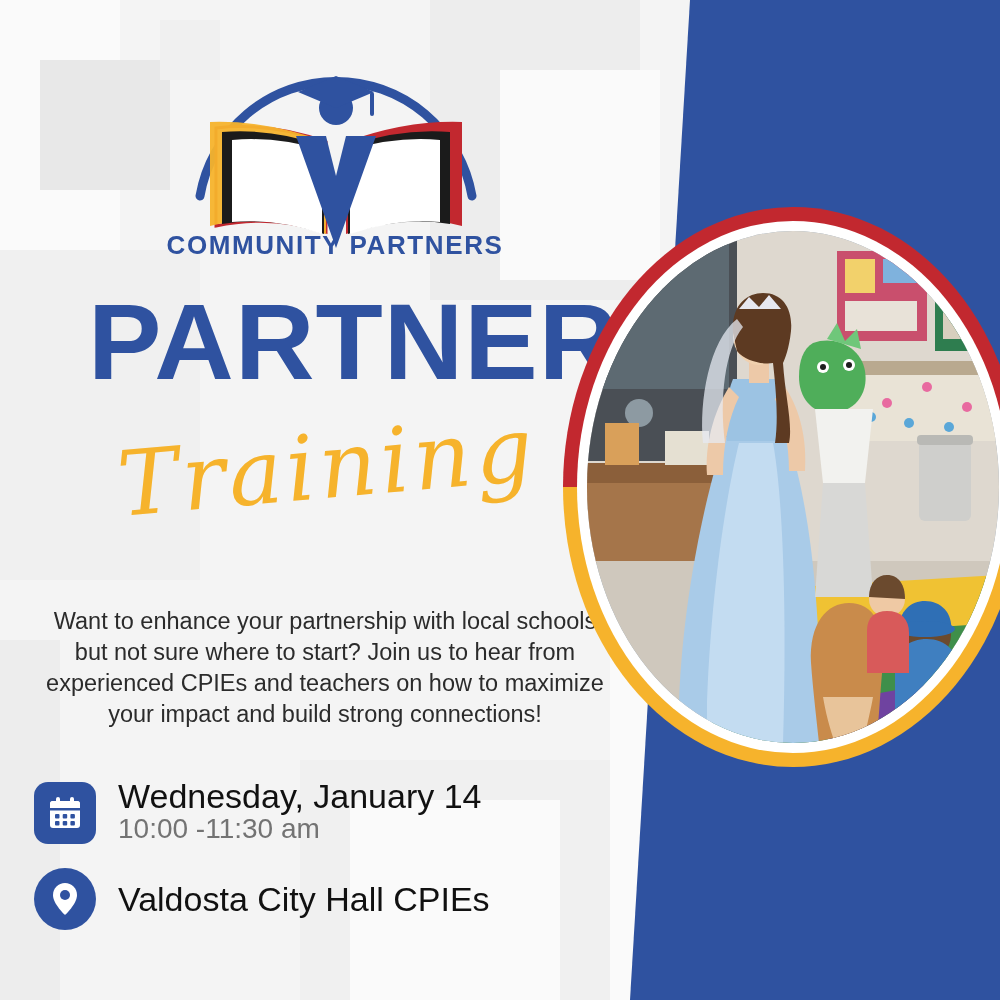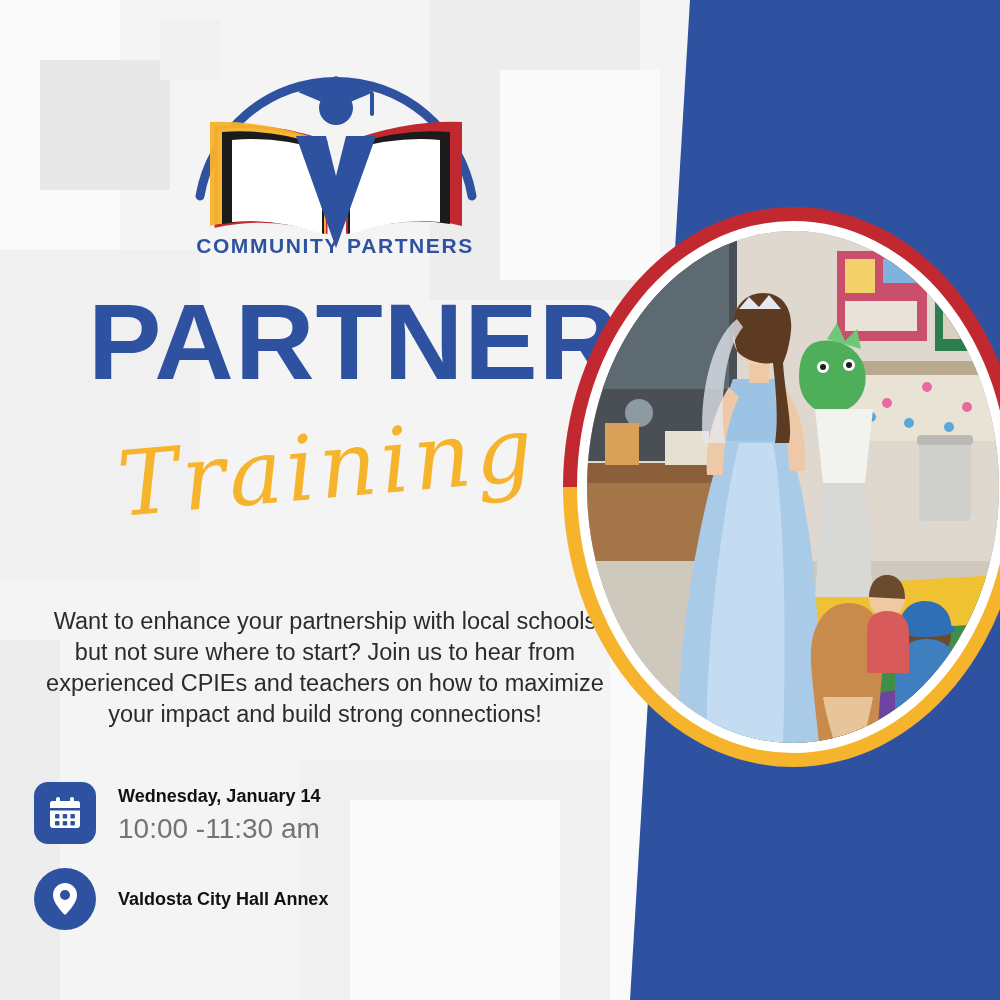--- a/index.html
+++ b/index.html
@@ -25,21 +25,21 @@
   .blue-slant{
     position:absolute;top:0;left:-60px;width:120px;height:1000px;
     background:#2f52a0;
     clip-path:polygon(60px 0,120px 0,120px 1000px,0 1000px);
   }
 
   
   .logo-wrap{position:absolute;left:186px;top:36px;width:300px;height:250px;}
   .logo-caption{
     position:absolute;left:150px;top:232px;width:370px;text-align:center;
-    color:#2f52a0;font-weight:bold;font-size:21px;letter-spacing:1.6px;
+    color:#2f52a0;font-weight:bold;font-size:26px;letter-spacing:1.6px;
     line-height:27px;
   }
 
   
   .headline{
     position:absolute;left:88px;top:292px;width:460px;
     font-family:"Liberation Sans", sans-serif;
     font-weight:bold;font-size:108px;letter-spacing:1px;
     color:#2f52a0;line-height:100px;
     transform:scaleX(1.02);transform-origin:left top;
@@ -61,21 +61,21 @@
 
   
   .info{position:absolute;left:34px;}
   .row{display:flex;align-items:center;margin-bottom:22px;}
   .icon-badge{
     width:62px;height:62px;border-radius:14px;background:#2f52a0;
     display:flex;align-items:center;justify-content:center;flex:0 0 62px;
     margin-right:22px;
   }
   .icon-badge.pin{border-radius:50%;}
-  .row-text .l1{font-weight:bold;font-size:18px;color:#111;line-height:32px;}
+  .row-text .l1{font-weight:normal;font-size:34px;color:#111;line-height:32px;}
   .row-text .l2{font-size:28px;color:#737373;line-height:34px;}
 
   
   .photo-ring{
     position:absolute;left:563px;top:207px;width:460px;height:560px;
   }
   .ring-outer{
     position:absolute;inset:0;border-radius:50%;
     background:conic-gradient(from 180deg,#f6b32c 0deg 90deg,#c2282f 90deg 180deg,#c2282f 180deg 270deg,#f6b32c 270deg 360deg);
   }
@@ -165,21 +165,21 @@
     </div>
 
     <div class="row">
       <div class="icon-badge pin">
         <svg width="34" height="38" viewBox="0 0 34 38">
           <path d="M17 3 C10.4 3 5 8.4 5 15 C5 24 17 35 17 35 C17 35 29 24 29 15 C29 8.4 23.6 3 17 3 Z" fill="#ffffff"></path>
           <circle cx="17" cy="15" r="5" fill="#2f52a0"></circle>
         </svg>
       </div>
       <div class="row-text">
-        <div class="l1">Valdosta City Hall Annex</div>
+        <div class="l1">Valdosta City Hall CPIEs</div>
       </div>
     </div>
 
   </div>
 
   <div class="photo-ring">
     <div class="ring-outer"></div>
     <div class="ring-white"></div>
     <div class="photo">
       <svg viewBox="0 0 412 512" preserveAspectRatio="xMidYMid slice">

